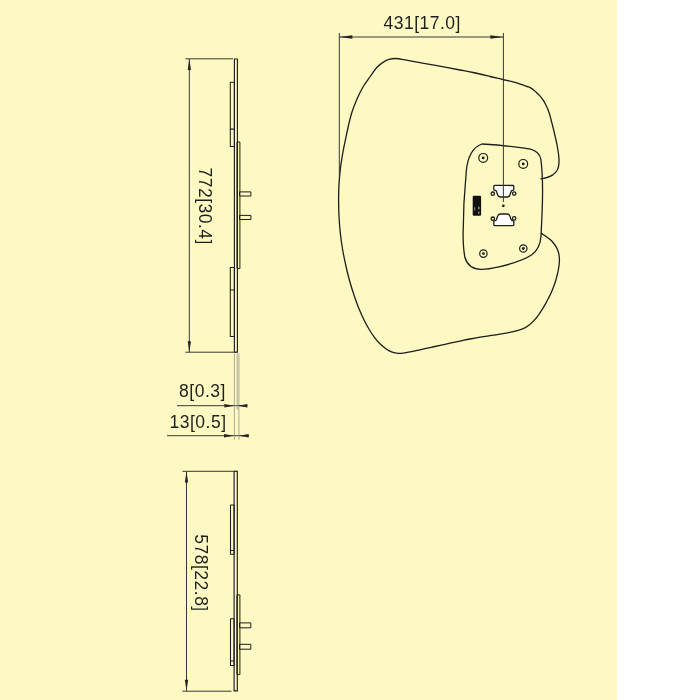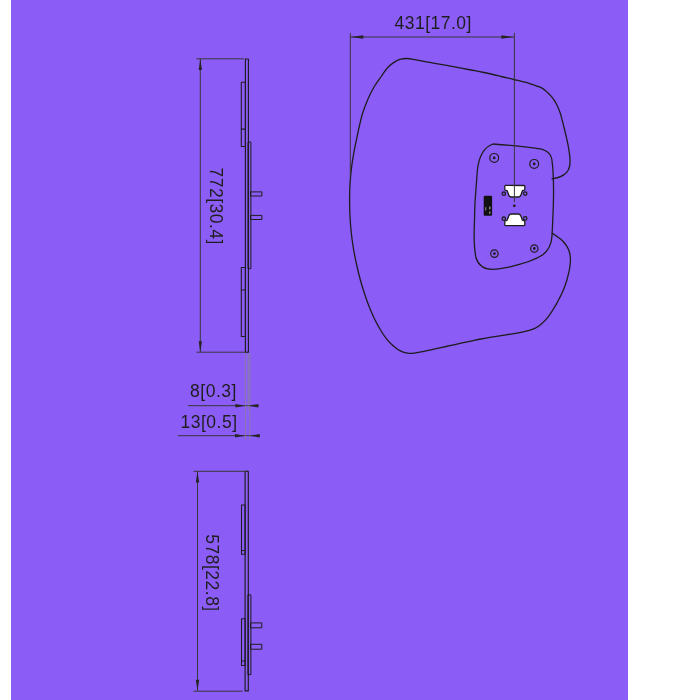--- a/index.html
+++ b/index.html
@@ -1,16 +1,16 @@
 <!DOCTYPE html>
 <html><head><meta charset="utf-8">
 <style>
 html,body{margin:0;padding:0;background:#ffffff;}
 *{box-sizing:border-box;}
-.page{position:relative;width:617px;height:700px;background:#8b5cf6;font-family:"Liberation Sans", sans-serif;margin-left:11px;}
+.page{position:relative;width:617px;height:700px;background:#fef9c3;font-family:"Liberation Sans", sans-serif;}
 </style></head><body>
 <div class="page">
 <svg width="700" height="700" viewBox="0 0 700 700">
 <g fill="none" stroke="#1d1d1d" stroke-width="1.25" stroke-linecap="round" stroke-linejoin="round">
 
 <rect x="234.4" y="59.0" width="3.0" height="293.2" stroke-width="1.15"></rect>
 
 <rect x="237.4" y="142.0" width="2.5" height="126.6" stroke-width="1.0"></rect>
 
 <g stroke-width="1.05">

